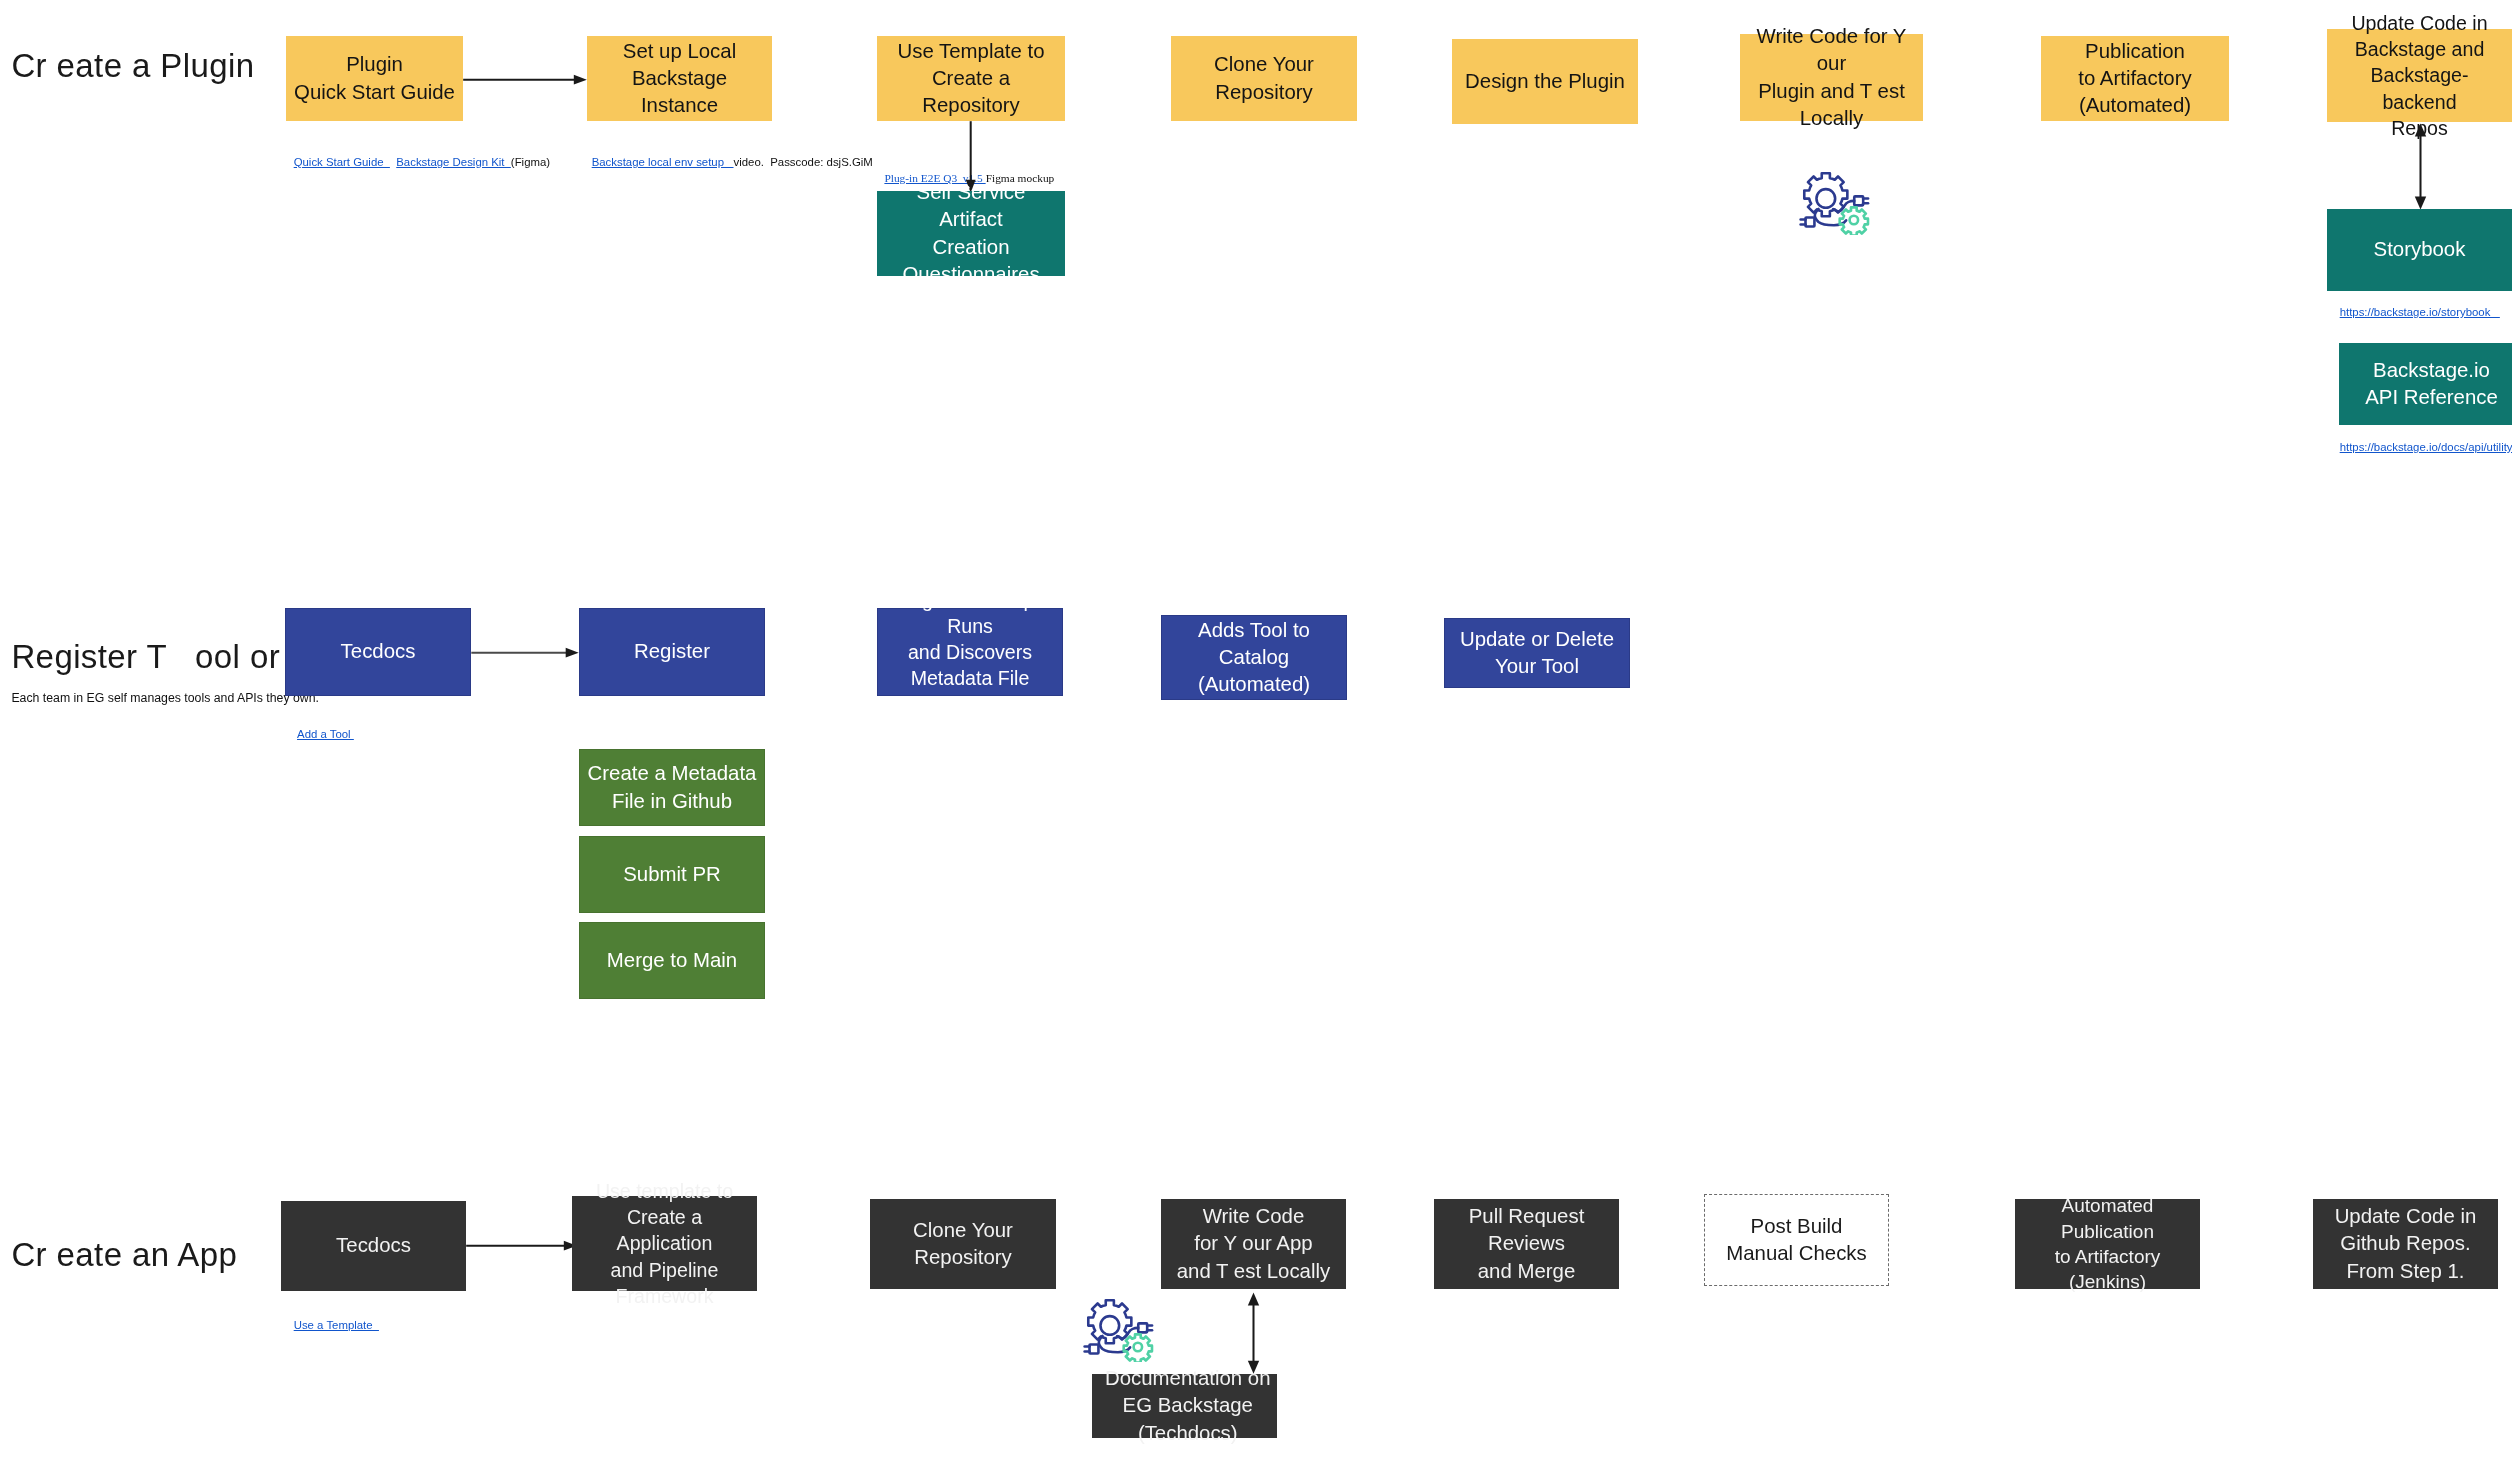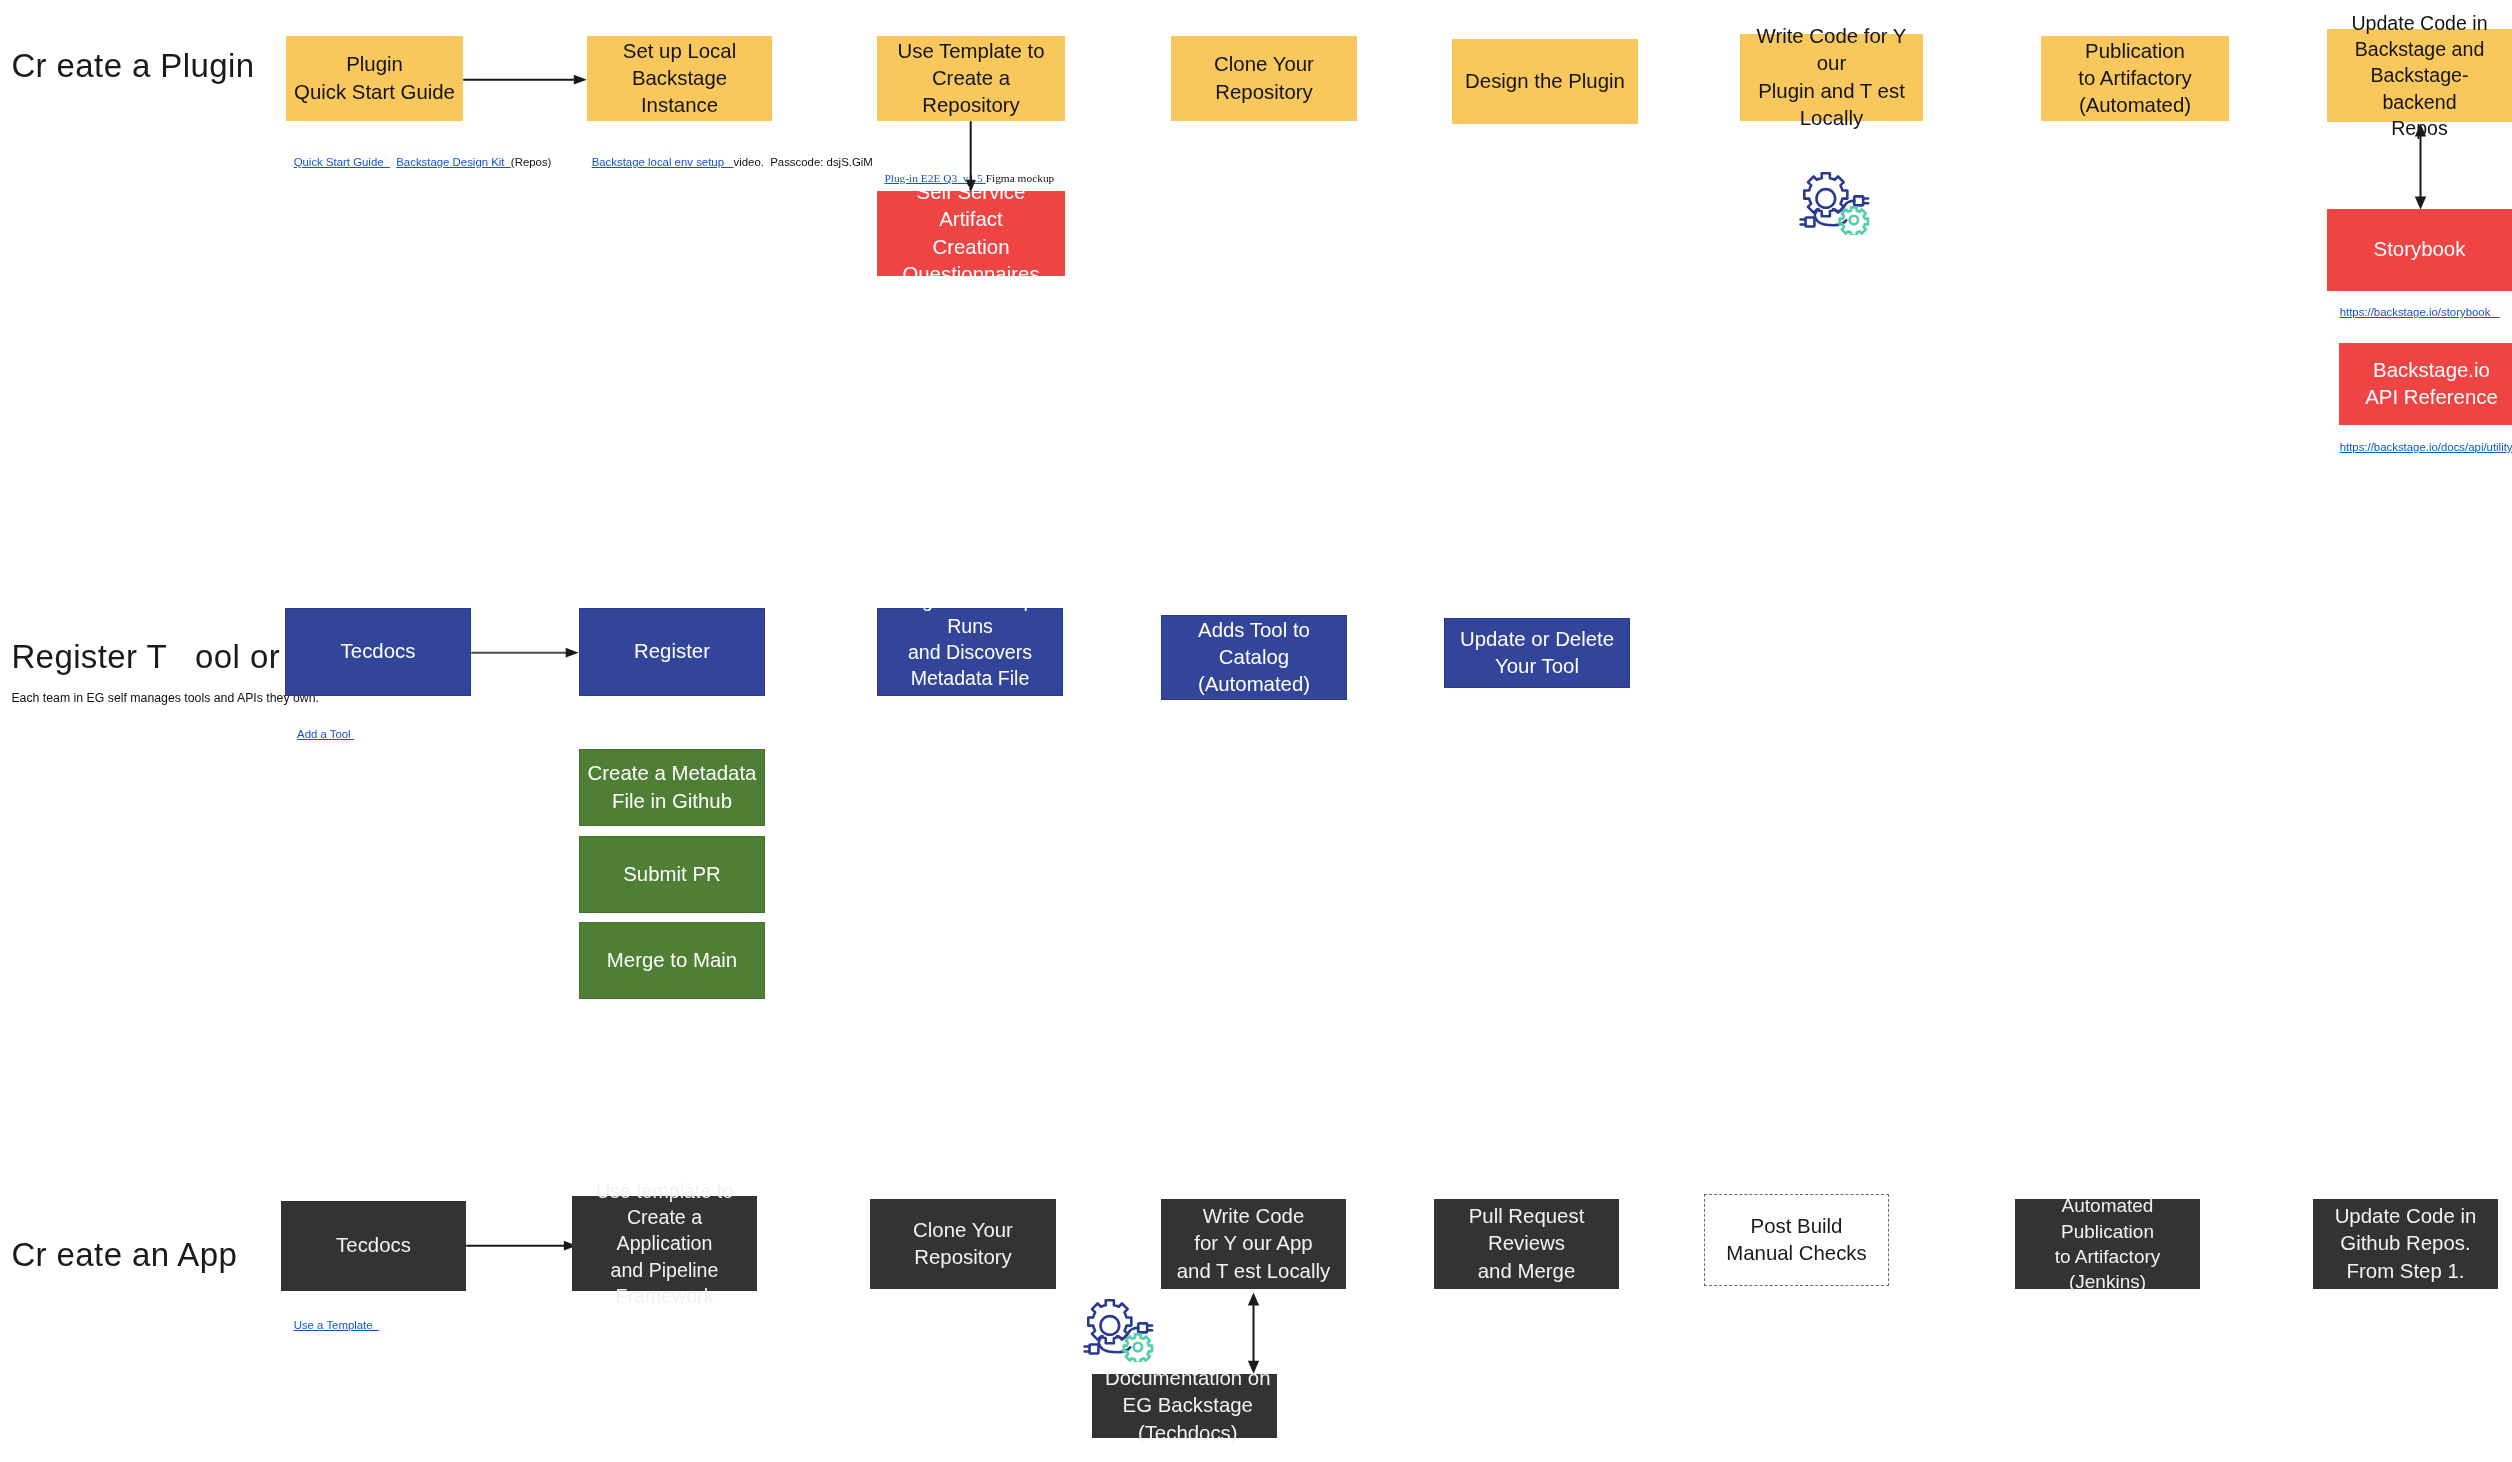--- a/index.html
+++ b/index.html
@@ -57,21 +57,21 @@
     white-space: pre-line;
     display: block;
   }
 
   .n-amber {
     background: #F8C85C;
     color: #141414;
     font-size: 20.4px;
   }
   .n-purple {
-    background: #ef4444;
+    background: #0f766e;
     color: #ffffff;
     font-size: 20.4px;
   }
   .n-blue {
     background: #32459B;
     border: 0.8px solid #2a3a87;
     color: #ffffff;
     font-size: 20.4px;
   }
   .n-green {
@@ -133,21 +133,21 @@
 
   <div class="lane-sub" style="left:11.4px; top:691px;">Each team in EG self manages tools and APIs they own.</div>
 
   <div class="lane-title" style="left:11.4px; top:1236px;">Cr eate an App</div>
 
   <div class="node n-amber" style="left:286px; top:36px; width:177px; height:85px;">
     <span class="lbl">Plugin
 Quick Start Guide</span>
   </div>
   <div class="caption" style="left:281px; top:144px;">
-    <span class="lnk">Quick Start Guide  </span><span class="plain">  </span><span class="lnk">Backstage Design Kit  </span><span class="plain">(Repos)</span>
+    <span class="lnk">Quick Start Guide  </span><span class="plain">  </span><span class="lnk">Backstage Design Kit  </span><span class="plain">(Figma)</span>
   </div>
 
   <div class="conn" style="left:463px; top:74px; width:124px; height:11.4px;">
     <svg width="124" height="11.4" viewBox="0 0 152 14">
       <line x1="0" y1="7" x2="140" y2="7" stroke="#1a1a1a" stroke-width="2.5"></line>
       <polygon points="152,7 136,1 136,13" fill="#1a1a1a"></polygon>
     </svg>
   </div>
 
   <div class="node n-amber" style="left:587px; top:36px; width:185px; height:85px;">

